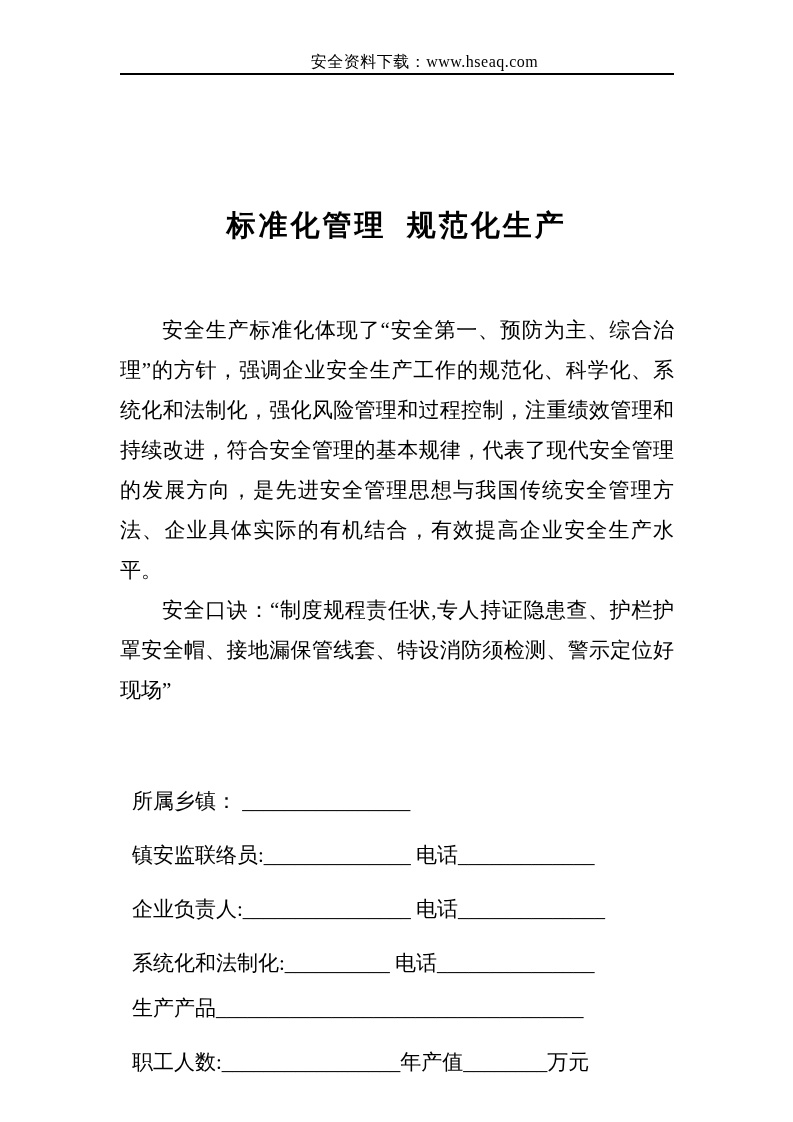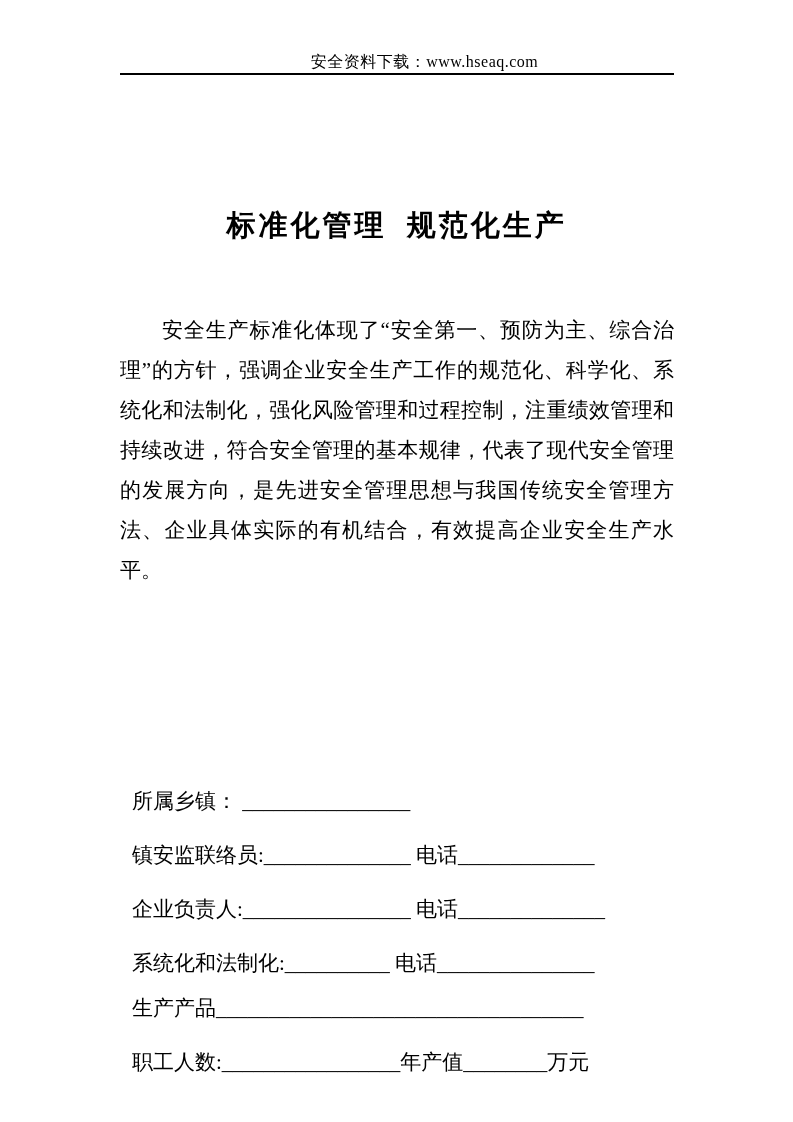--- a/index.html
+++ b/index.html
@@ -84,20 +84,21 @@
   <div class="header">
     <span>安全资料下载：www.hseaq.com</span>
   </div>
 
   <div class="rule"></div>
 
   <h1 class="title">标准化管理 规范化生产</h1>
 
   <div class="content">
     <p>安全生产标准化体现了“安全第一、预防为主、综合治理”的方针，强调企业安全生产工作的规范化、科学化、系统化和法制化，强化风险管理和过程控制，注重绩效管理和持续改进，符合安全管理的基本规律，代表了现代安全管理的发展方向，是先进安全管理思想与我国传统安全管理方法、企业具体实际的有机结合，有效提高企业安全生产水平。</p>
+    <p>安全口诀：“制度规程责任状,专人持证隐患查、护栏护罩安全帽、接地漏保管线套、特设消防须检测、警示定位好现场”</p>
   </div>
 
   <div class="form">
 
     <div class="form-row">
       <span>所属乡镇：</span><span class="blank"> ________________</span>
     </div>
 
     <div class="form-row">
       <span>镇安监联络员:</span><span class="blank">______________</span><span> 电话</span><span class="blank">_____________</span>

